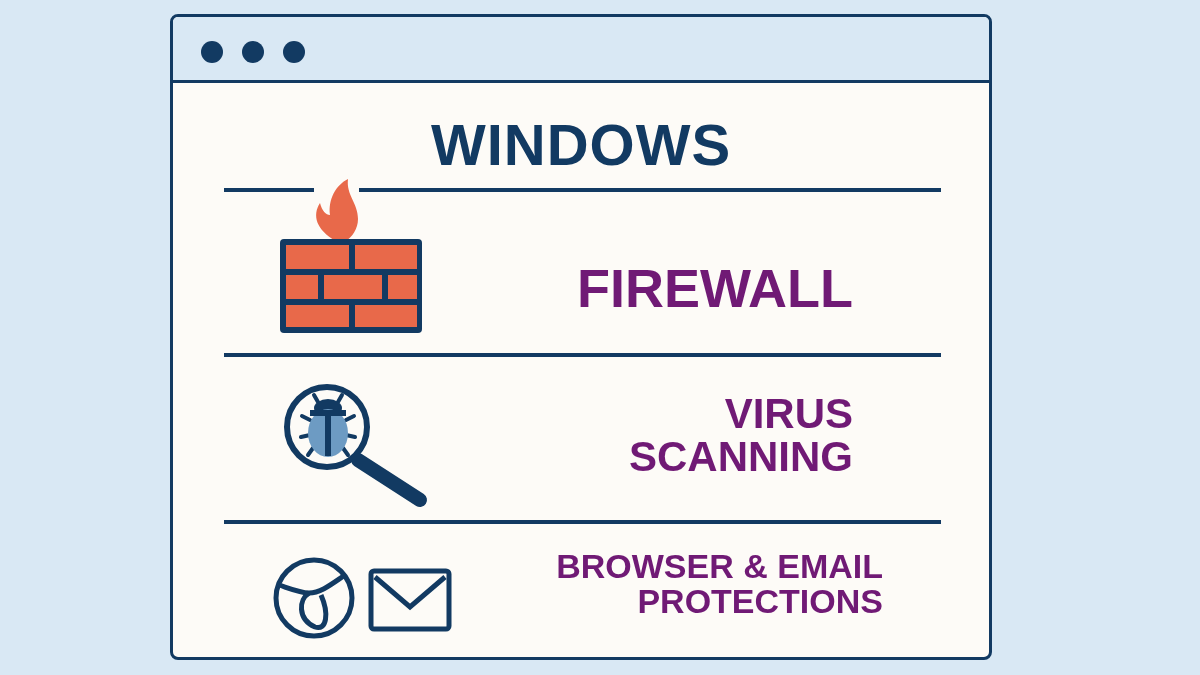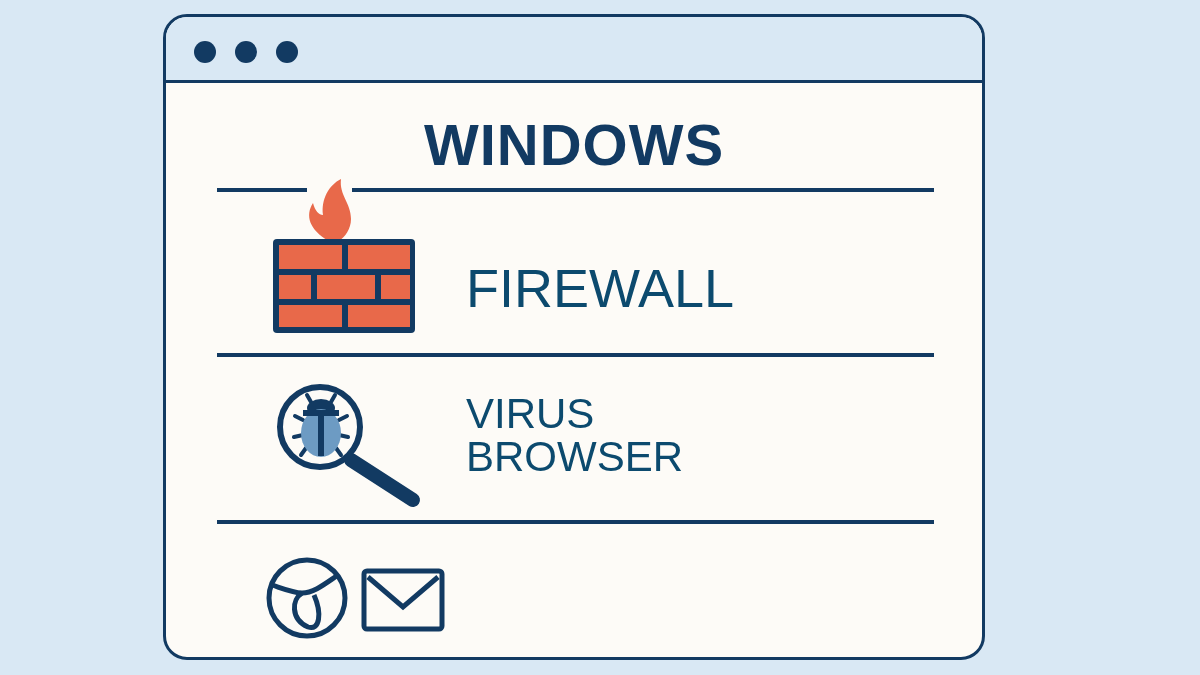--- a/index.html
+++ b/index.html
@@ -1,22 +1,22 @@
 <!DOCTYPE html>
 <html><head>
 <meta charset="utf-8">
 <style>
   html,body{margin:0;padding:0;}
   body{width:1200px;height:675px;background:#d9e8f4;position:relative;overflow:hidden;font-family:"Liberation Sans","DejaVu Sans",sans-serif;}
-  .win{position:absolute;left:163px;top:14px;width:816px;height:640px;border:3.5px solid #123a62;border-radius:24px;background:#fdfbf7;overflow:hidden;}
+  .win{position:absolute;left:170px;top:14px;width:816px;height:640px;border:3.5px solid #123a62;border-radius:8px;background:#fdfbf7;overflow:hidden;}
   .titlebar{position:absolute;left:0;top:0;right:0;height:63px;background:#d9e8f4;border-bottom:3.5px solid #123a62;}
   .dot{position:absolute;top:24px;width:22px;height:22px;border-radius:50%;background:#123a62;}
   .title{position:absolute;left:0;right:0;top:94px;text-align:center;font-weight:bold;font-size:58px;color:#123a62;letter-spacing:1px;}
   .divider{position:absolute;left:51px;width:717px;height:3.5px;background:#123a62;}
-  .label{position:absolute;font-weight:normal;color:#0c4a6e;text-align:left;line-height:1.03;}
+  .label{position:absolute;font-weight:bold;color:#701a75;text-align:right;line-height:1.03;}
   .icon{position:absolute;}
 </style>
 </head>
 <body>
 
 <div class="win">
   <div class="titlebar">
     <div class="dot" style="left:28px"></div>
     <div class="dot" style="left:69px"></div>
     <div class="dot" style="left:110px"></div>
@@ -57,30 +57,34 @@
         <path d="M63 68 L68 75"></path>
     </g>
     <ellipse cx="48" cy="28" rx="14" ry="9" fill="#123a62"></ellipse>
     <ellipse cx="48" cy="53" rx="20" ry="24" fill="#6d9bc3"></ellipse>
     <rect x="30" y="30" width="36" height="6" fill="#123a62"></rect>
     <rect x="45" y="30" width="6" height="46" fill="#123a62"></rect>
   </svg>
 
   <div class="label" style="left:300px;width:380px;top:375px;font-size:42px;">
     <div>VIRUS</div>
-    <div>BROWSER</div>
+    <div>SCANNING</div>
   </div>
 
   <div class="divider" style="top:503px"></div>
 
   <svg class="icon" style="left:98px;top:538px" width="90" height="86" viewBox="0 0 90 86">
     <g fill="none" stroke="#123a62" stroke-width="5">
       <circle cx="43" cy="43" r="38"></circle>
       <path d="M8 30 C20 34 30 38 38 38 C50 38 62 28 74 20"></path>
       <path d="M38 38 C28 44 26 64 44 72 C56 76 58 58 50 40"></path>
     </g>
   </svg>
   <svg class="icon" style="left:194px;top:550px" width="86" height="66" viewBox="0 0 86 66">
     <rect x="4" y="4" width="78" height="58" rx="3" fill="none" stroke="#123a62" stroke-width="5"></rect>
     <path d="M8 10 L43 40 L78 10" fill="none" stroke="#123a62" stroke-width="5"></path>
   </svg>
 
+  <div class="label" style="left:300px;width:410px;top:532px;font-size:34px;">
+    <div>BROWSER &amp; EMAIL</div>
+    <div>PROTECTIONS</div>
+  </div>
 </div>
 
 </body></html>

